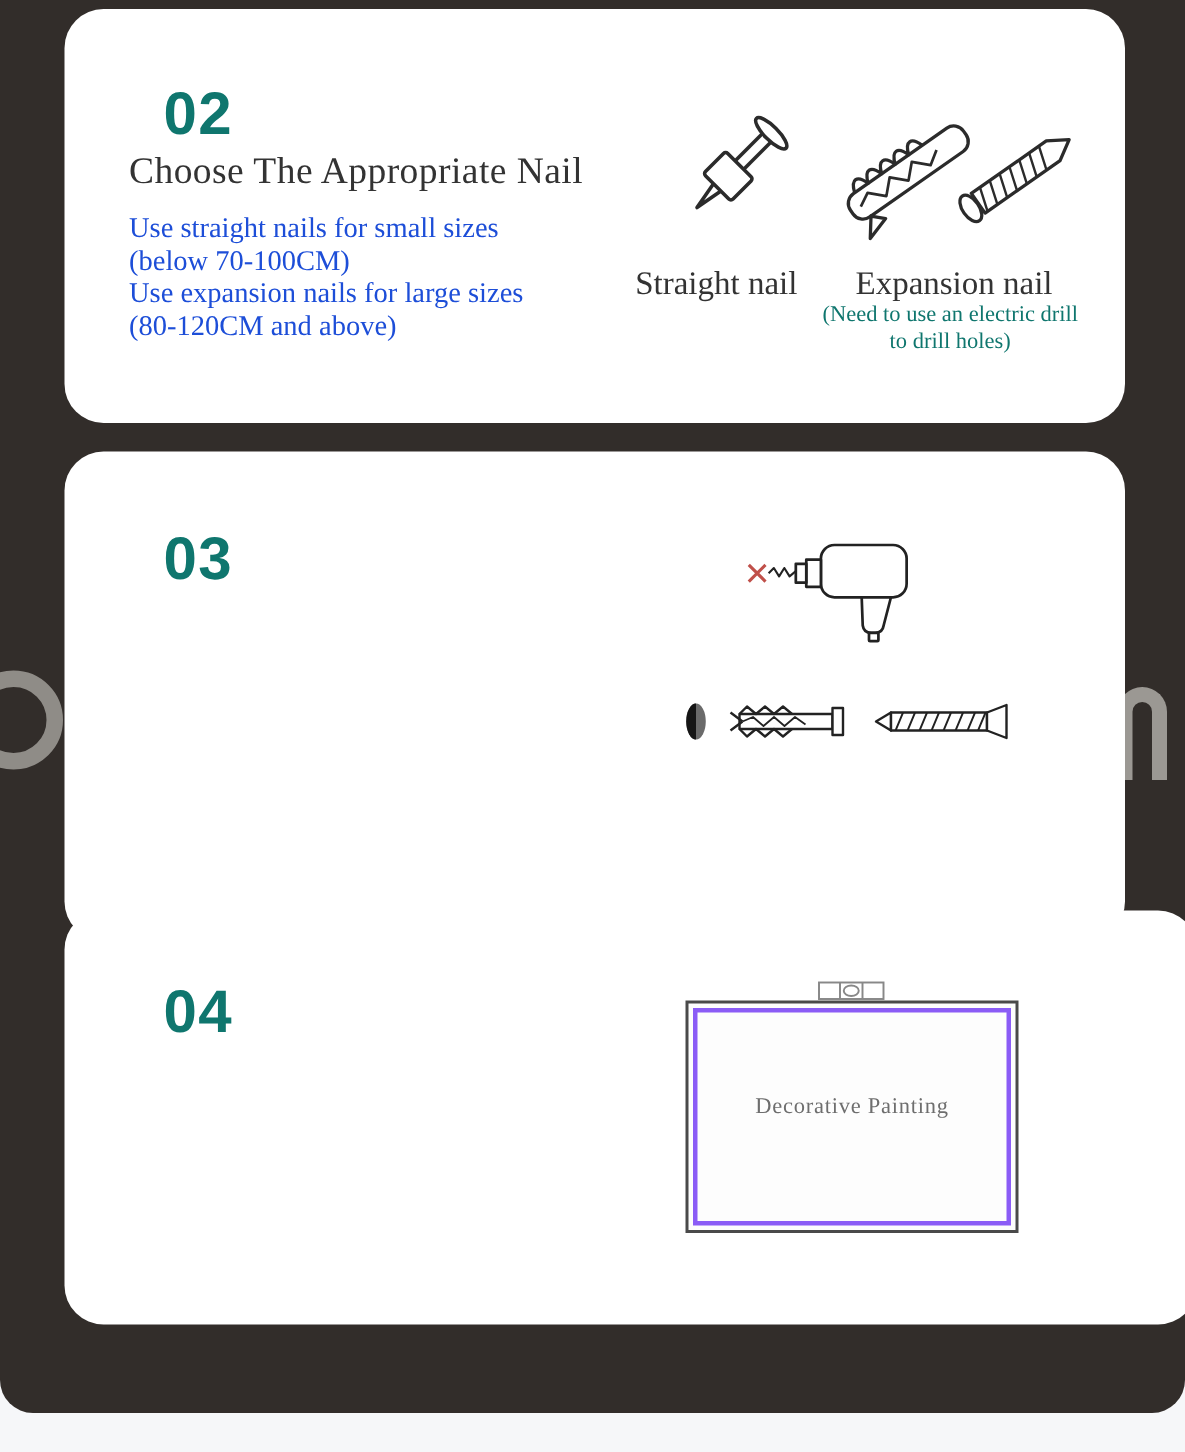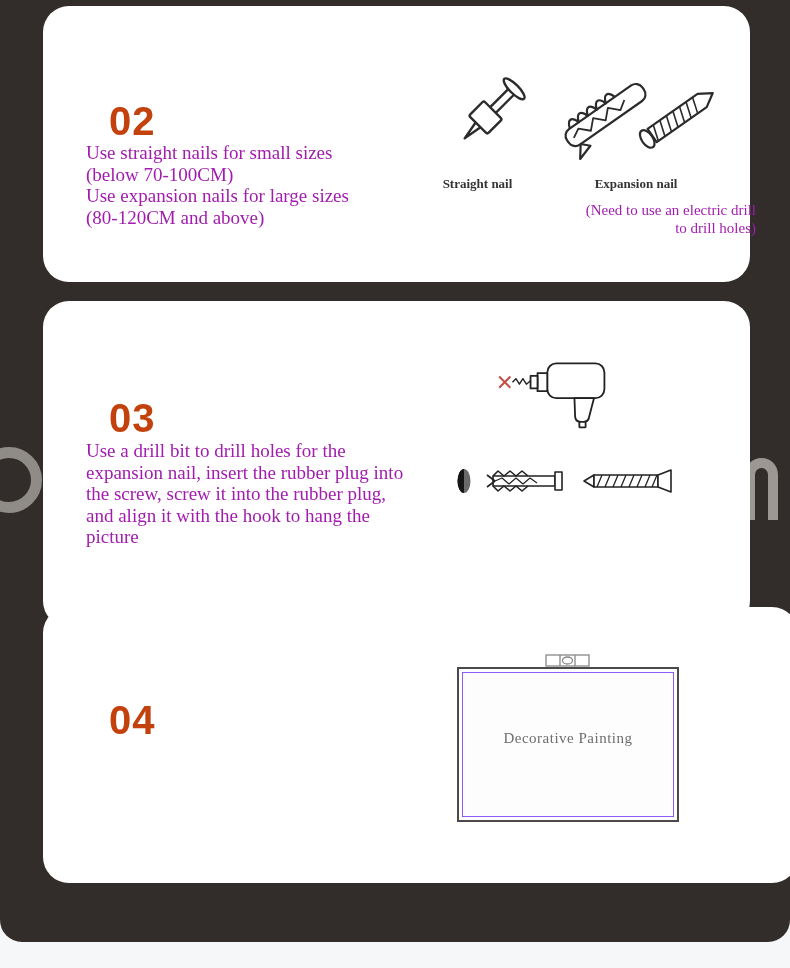--- a/index.html
+++ b/index.html
@@ -27,62 +27,63 @@
     border-radius:26px; z-index:2;
   }
   .card-1 { top:6px;  height:276px; }
   .card-2 { top:301px; height:326px; }
   .card-3 { top:607px; height:276px;padding-left:48px; }
 
   .step-number {
     position:absolute; left:66px;
     font-family:"Liberation Sans", sans-serif;
     font-size:40px; font-weight:600; letter-spacing:1px;
-    color:#c2410c; line-height:1;margin-top:45px;
+    color:#0f766e; line-height:1;
   }
   .step-title {
     position:absolute; left:43px;
     font-size:25px; color:#333333; letter-spacing:0.3px; line-height:1.2;
   }
   .step-body {
     position:absolute; left:43px; width:440px;
-    font-size:19px; color:#a21caf; line-height:21.5px;
+    font-size:19px; color:#1d4ed8; line-height:21.5px;
     white-space:pre-line;
   }
   .fig-label {
-    position:absolute; font-size:13px; color:#333333; text-align:center;font-weight:bold;
+    position:absolute; font-size:22px; color:#333333; text-align:center;
   }
   .fig-note {
-    position:absolute; font-size:15px; line-height:17.5px; color:#a21caf;
-    text-align:right; white-space:pre-line;
+    position:absolute; font-size:15px; line-height:17.5px; color:#0f766e;
+    text-align:center; white-space:pre-line;
   }
   .painting-frame {
     position:absolute; left:414px; top:60px; width:222px; height:155px;
     border:2px solid #4A4A4A; background:#FDFDFD; box-sizing:border-box;
   }
   .painting-inner {
     position:absolute; left:3px; top:3px; right:3px; bottom:3px;
-    border:1px solid #8b5cf6;
+    border:3px solid #8b5cf6;
     display:flex; align-items:center; justify-content:center;
     padding-bottom:12px; box-sizing:border-box;
   }
   .painting-label { font-size:15px; color:#6E6E6E; letter-spacing:0.5px; }
   svg { display:block; overflow:visible; }
 </style>
 </head>
 <body>
 
 <div class="page">
   <div class="dark-panel">
     <div class="wm-ring"></div>
     <div class="wm-n"></div>
   </div>
 
   <div class="card card-1">
     <div class="step-number" style="top:50px">02</div>
+    <div class="step-title" style="top:94px">Choose The Appropriate Nail</div>
     <div class="step-body" style="top:136px">Use straight nails for small sizes
 (below 70-100CM)
 Use expansion nails for large sizes
 (80-120CM and above)</div>
 
     <svg style="position:absolute;left:398px;top:62px" width="95" height="95" viewBox="0 0 95 95">
       <g transform="rotate(45 47 47)" stroke="#2B2B2B" stroke-width="2.4" fill="#FFFFFF" stroke-linejoin="round">
         <path d="M43,14 L43,58" fill="none"></path>
         <path d="M51,14 L51,58" fill="none"></path>
         <polygon points="43,58 51,58 47,80"></polygon>
@@ -106,25 +107,20 @@
     </svg>
 
     <div class="fig-label" style="left:352px;top:170px;width:165px">Straight nail</div>
     <div class="fig-label" style="left:508px;top:170px;width:170px">Expansion nail</div>
     <div class="fig-note" style="left:468px;top:196px;width:245px">(Need to use an electric drill
 to drill holes)</div>
   </div>
 
   <div class="card card-2">
     <div class="step-number" style="top:52px">03</div>
-    <div class="step-body" style="top:139px">Use a drill bit to drill holes for the
-expansion nail, insert the rubber plug into
-the screw, screw it into the rubber plug,
-and align it with the hook to hang the
-picture</div>
 
     <svg style="position:absolute;left:452px;top:58px" width="115" height="70" viewBox="0 0 165 100">
       <g stroke="#222222" stroke-width="2.6" fill="#FFFFFF" stroke-linejoin="round">
         <rect x="75" y="6" width="82" height="50" rx="13"></rect>
         <rect x="61" y="20" width="14" height="26"></rect>
         <rect x="51" y="24" width="10" height="18"></rect>
         <path d="M25,33 l5,-5 l5,8 l5,-8 l5,8 l6,-5" fill="none" stroke-width="2"></path>
         <path d="M114,56 L142,56 L135,83 q-1,7 -8,7 l-4,0 q-7,0 -8,-7 z"></path>
         <rect x="121" y="90" width="9" height="8" rx="1"></rect>
       </g>

